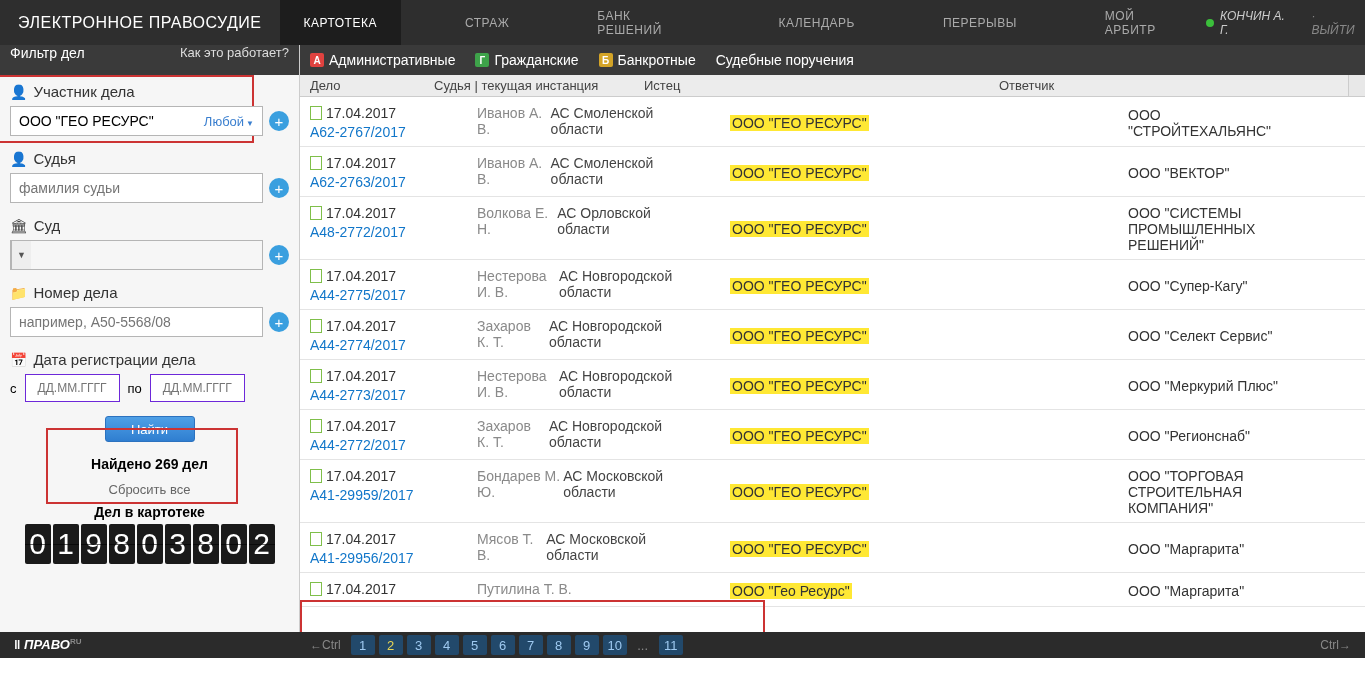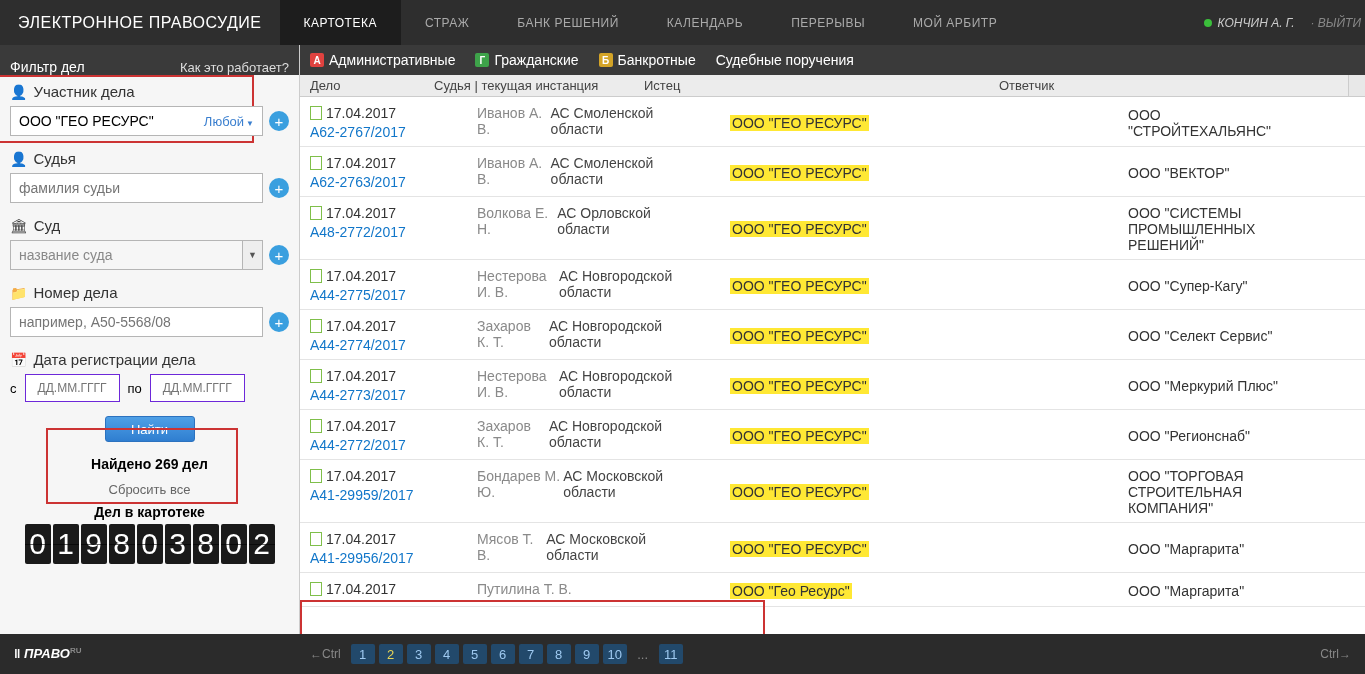--- a/index.html
+++ b/index.html
@@ -1,34 +1,34 @@
 <!DOCTYPE html>
 <html><head>
 <meta charset="utf-8">
 <style>
 * { margin: 0; padding: 0; box-sizing: border-box; font-family: Arial, Helvetica, sans-serif; }
 html, body { width: 1365px; height: 674px; overflow: hidden; background: #fff; }
 
 
 .topbar { height: 45px; background: #2e2e2e; display: flex; align-items: center; color: #ccc; font-size: 13px; }
 .topbar .logo { padding: 0 18px; color: #fff; font-size: 16px; letter-spacing: 0.5px; flex: 0 0 auto; }
-.topbar .nav { display: flex; height: 100%; }
+.topbar .nav { display: flex; height: 100%; gap: 40px; }
 .topbar .nav .tab { padding: 0 24px; display: flex; align-items: center; color: #aaa; cursor: pointer; font-size: 12px; letter-spacing: 0.5px; }
 .topbar .nav .tab.active { background: #1d1d1d; color: #fff; }
 .topbar .spacer { flex: 1; }
 .topbar .user { display: flex; align-items: center; padding-right: 4px; font-size: 12px; font-style: italic; }
 .topbar .user .dot { width: 8px; height: 8px; background: #3bbf3b; border-radius: 50%; margin-right: 6px; }
 .topbar .user .logout { color: #888; margin-left: 16px; }
 
 
 .main { display: flex; height: calc(100% - 45px - 26px); }
 
 
 .sidebar { width: 300px; flex: 0 0 300px; border-right: 1px solid #ccc; display: flex; flex-direction: column; background: #f6f6f6; }
-.sb-head { height: 30px; background: #3a3a3a; color: #fff; display: flex; align-items: flex-end; padding: 0 10px; font-size: 14px; justify-content: space-between; }
+.sb-head { height: 30px; background: #3a3a3a; color: #fff; display: flex; align-items: flex-start; padding: 0 10px; font-size: 14px; justify-content: space-between; }
 .sb-head .how { font-size: 13px; color: #ddd; }
 .sb-body { padding: 8px 10px 4px 10px; font-size: 14px; overflow: hidden; }
 .sb-group { margin-bottom: 14px; position: relative; }
 .sb-label { display: flex; align-items: center; gap: 6px; color: #333; margin-bottom: 6px; font-size: 15px; }
 .sb-label .ic { font-size: 14px; }
 .sb-row { display: flex; align-items: center; gap: 6px; }
 .sb-input { flex: 1; height: 30px; border: 1px solid #b5b5b5; font-size: 14px; padding: 0 8px; background: #fff; display: flex; align-items: center; justify-content: space-between; }
 .sb-input input { border: none; outline: none; width: 100%; font-size: 14px; }
 .sb-input .any { font-size: 13px; color: #3a7fcf; cursor: pointer; }
 .sb-input .any::after { content: "▼"; font-size: 8px; margin-left: 2px; color: #3a7fcf; }
@@ -70,21 +70,21 @@
 .row .d1 { display: flex; align-items: center; gap: 4px; color: #333; }
 .row .d1 .doc-ic { width: 12px; height: 14px; background: #fff; border: 1px solid #7fbf4a; position: relative; }
 .row .d2 { color: #1176c9; }
 .row .j1 { color: #8a8a8a; }
 .row .j2 { color: #444; }
 .row .pl { display: inline-block; background: #ffe834; color: #333; padding: 0 2px; }
 .row .col-def { color: #333; }
 .row-scroll { width: 17px; }
 
 
-.bottom { position: absolute; left: 0; right: 0; bottom: 0; height: 40px; background: #2b2b2b; display: flex; align-items: center; color: #ccc; font-size: 13px; }
+.bottom { position: absolute; left: 0; right: 0; bottom: 16px; height: 26px; background: #2b2b2b; display: flex; align-items: center; color: #ccc; font-size: 13px; }
 .bottom .brand { width: 300px; padding-left: 14px; font-style: italic; font-weight: bold; font-size: 13px; color: #fff; }
 .bottom .brand sup { font-size: 8px; font-style: normal; color: #888; }
 .bottom .pager { display: flex; align-items: center; gap: 4px; }
 .bottom .ctrl { color: #888; margin: 0 10px; font-size: 12px; }
 .bottom .pg { width: 24px; height: 20px; display: flex; align-items: center; justify-content: center; background: #22496b; color: #9ec9f0; cursor: pointer; border-radius: 2px; font-size: 13px; }
 .bottom .pg.active { color: #e8d555; }
 .bottom .pg.dots { background: transparent; color: #888; cursor: default; }
 .bottom .spacer { flex: 1; }
 .bottom .ctrlr { color: #888; padding-right: 14px; font-size: 12px; }
 </style>
@@ -146,21 +146,20 @@
         </div>
       </div>
 
       <div class="sb-group">
         <div class="sb-label">
             <span class="ic">🏛</span>
             <span>Суд</span>
           </div>
         <div class="sb-row">
           <div class="sb-select">
-            <div class="sb-select-txt">название суда</div>
             <div class="sb-select-btn">▼</div>
           </div>
           <div class="sb-add">+</div>
         </div>
       </div>
 
       <div class="sb-group">
         <div class="sb-label">
             <span class="ic">📁</span>
             <span>Номер дела</span>

